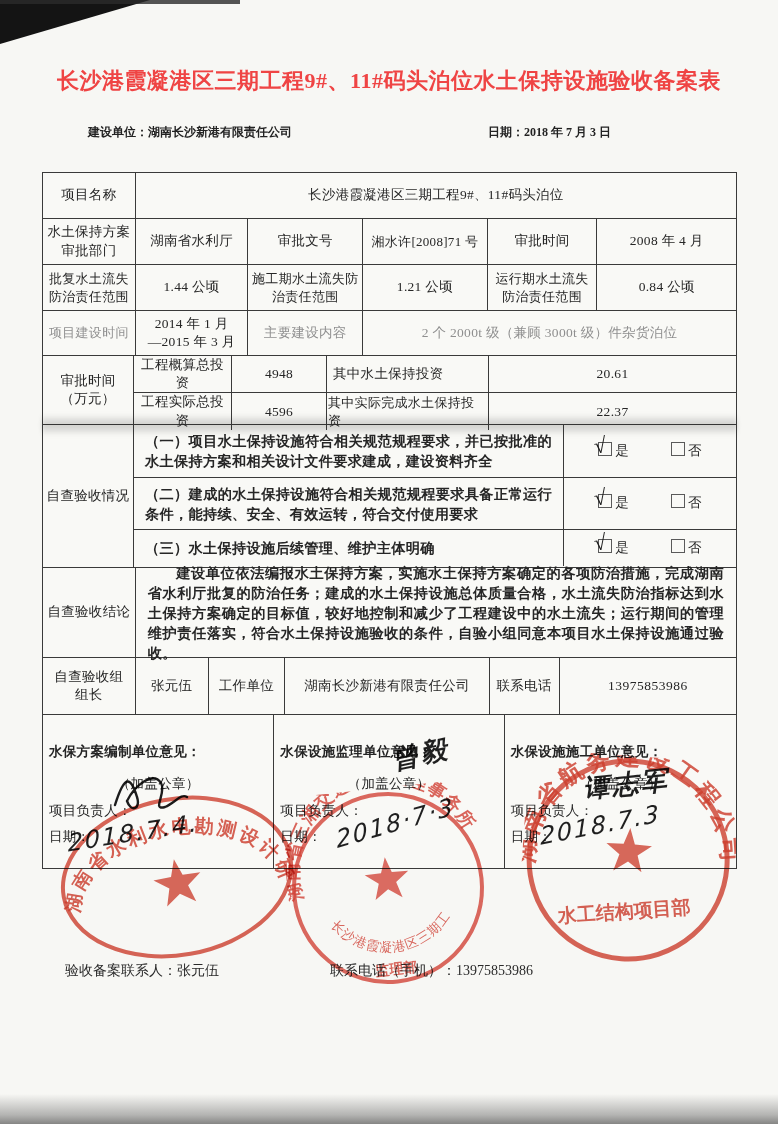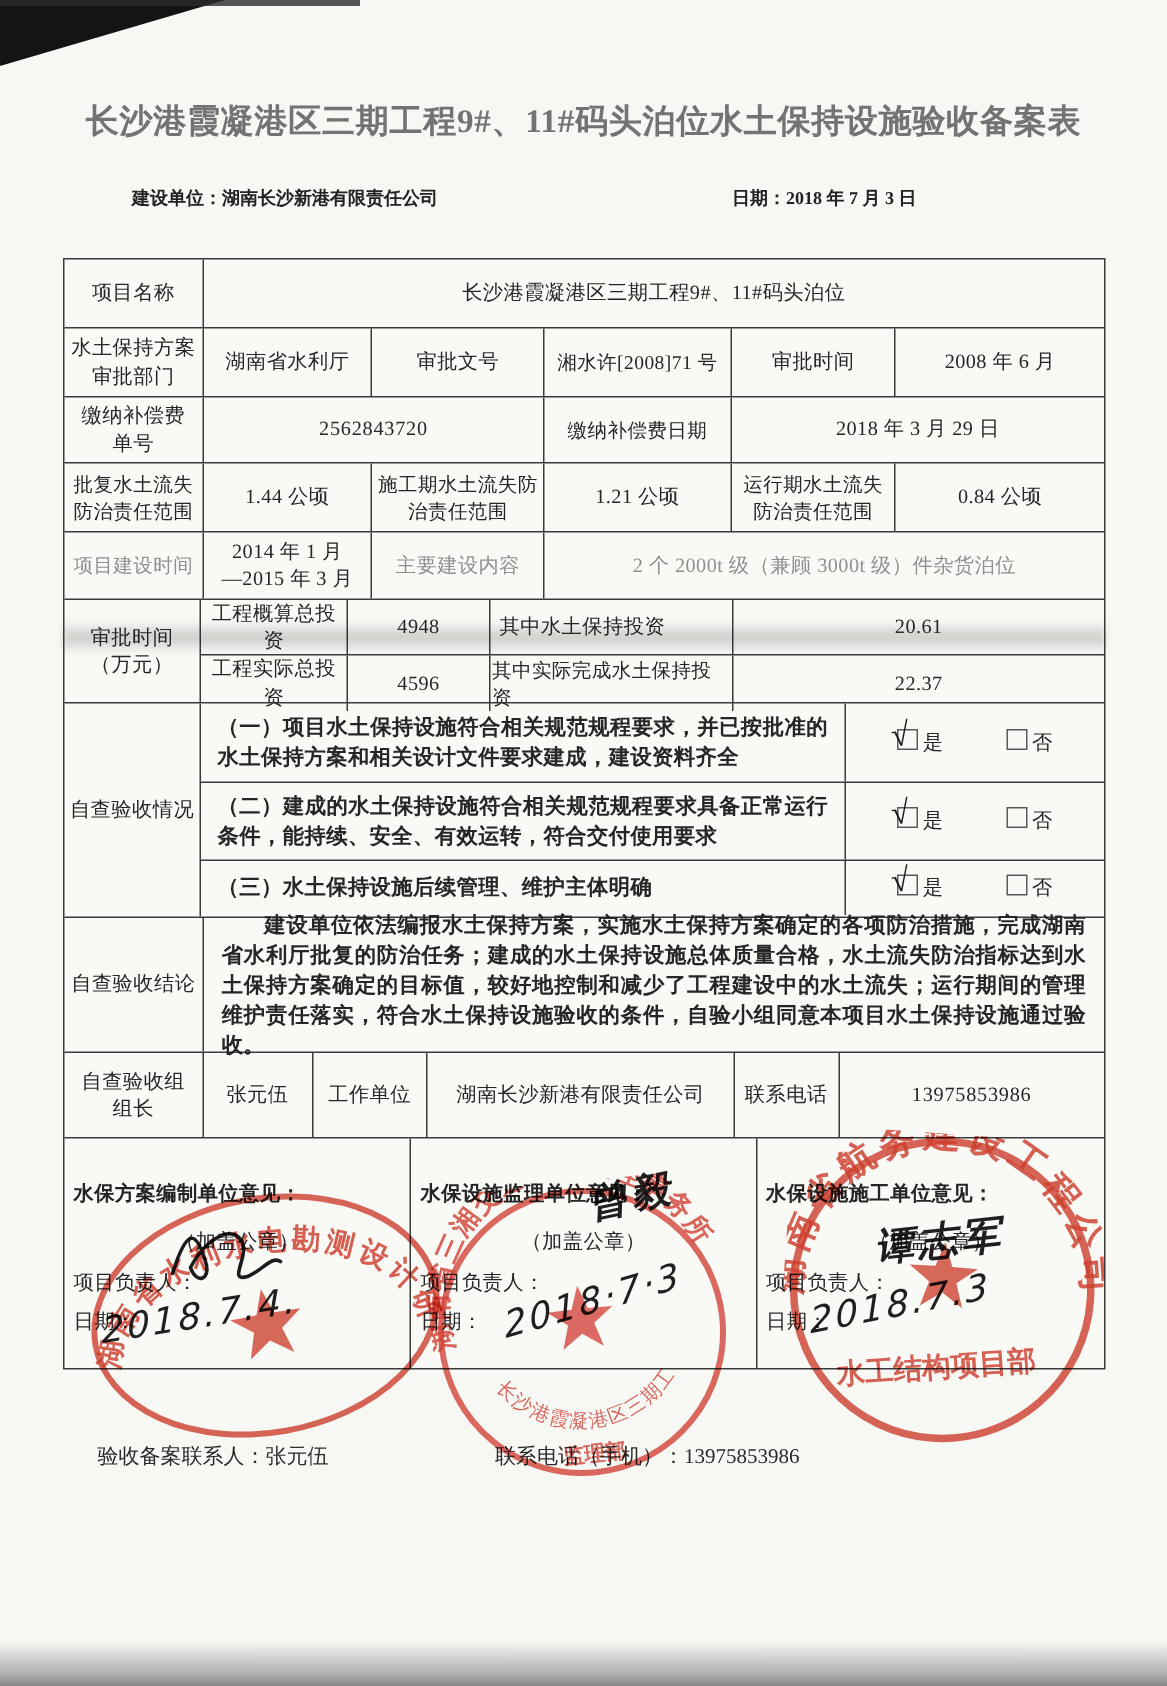--- a/index.html
+++ b/index.html
@@ -13,21 +13,21 @@
   .corner-tl{position:absolute;left:0;top:0;width:0;height:0;
     border-top:44px solid #141414;border-right:150px solid transparent;z-index:5;}
   .top-edge{position:absolute;left:0;top:0;width:240px;height:4px;background:#2a2a2a;opacity:.8;z-index:5;}
   .bottom-band{position:absolute;left:0;bottom:0;width:778px;height:30px;
     background:linear-gradient(to bottom,rgba(60,60,60,0) 0%,rgba(70,70,70,.38) 70%,rgba(40,40,40,.55) 100%);z-index:5;}
   .smear{position:absolute;left:42px;top:414px;width:695px;height:22px;
     background:linear-gradient(to bottom,rgba(30,30,30,0),rgba(30,30,30,.20),rgba(30,30,30,0));
     filter:blur(2px);z-index:2;pointer-events:none;}
 
   .title{position:absolute;top:66px;left:0;width:778px;text-align:center;
-    font-size:22px;font-weight:bold;letter-spacing:.5px;color:#737373;}
+    font-size:22px;font-weight:bold;letter-spacing:.5px;color:#ef4444;}
   .subline{position:absolute;top:124px;font-size:12px;font-weight:bold;color:#222;}
   .sub-builder{left:88px;}
   .sub-date{left:488px;}
 
   .tbl{position:absolute;left:42px;top:172px;width:695px;border:1.6px solid #3a3a3a;
     box-sizing:border-box;background:rgba(252,252,250,.35);z-index:1;}
   .r{display:flex;border-bottom:1.6px solid #3a3a3a;box-sizing:border-box;}
   .r:last-child{border-bottom:none;}
   .c{border-right:1.6px solid #3a3a3a;box-sizing:border-box;display:flex;
     flex-direction:column;align-items:center;justify-content:center;text-align:center;
@@ -82,31 +82,23 @@
     <div class="c" style="width:602px">长沙港霞凝港区三期工程9#、11#码头泊位</div>
   </div>
 
 
   <div class="r" style="height:46px">
     <div class="c" style="width:93px">水土保持方案审批部门</div>
     <div class="c" style="width:113px">湖南省水利厅</div>
     <div class="c" style="width:115px">审批文号</div>
     <div class="c" style="width:125px;font-size:13px">湘水许[2008]71 号</div>
     <div class="c" style="width:110px">审批时间</div>
-    <div class="c" style="width:139px">2008 年 6 月</div>
-  </div>
-
-  <div class="r" style="height:44px">
-    <div class="c" style="width:93px">
-        <span style="display:inline-block;max-width:72px">缴纳补偿费单号</span>
-      </div>
-    <div class="c smallnum" style="width:228px">2562843720</div>
-    <div class="c" style="width:125px;font-size:13px">缴纳补偿费日期</div>
-    <div class="c" style="width:249px">2018 年 3 月 29 日</div>
-  </div>
+    <div class="c" style="width:139px">2008 年 4 月</div>
+  </div>
+
 
   <div class="r" style="height:46px">
     <div class="c" style="width:93px;font-size:13px">批复水土流失防治责任范围</div>
     <div class="c" style="width:113px">1.44 公顷</div>
     <div class="c" style="width:115px;font-size:13px">施工期水土流失防治责任范围</div>
     <div class="c" style="width:125px">1.21 公顷</div>
     <div class="c" style="width:110px;font-size:13px">运行期水土流失防治责任范围</div>
     <div class="c" style="width:139px">0.84 公顷</div>
   </div>
 

